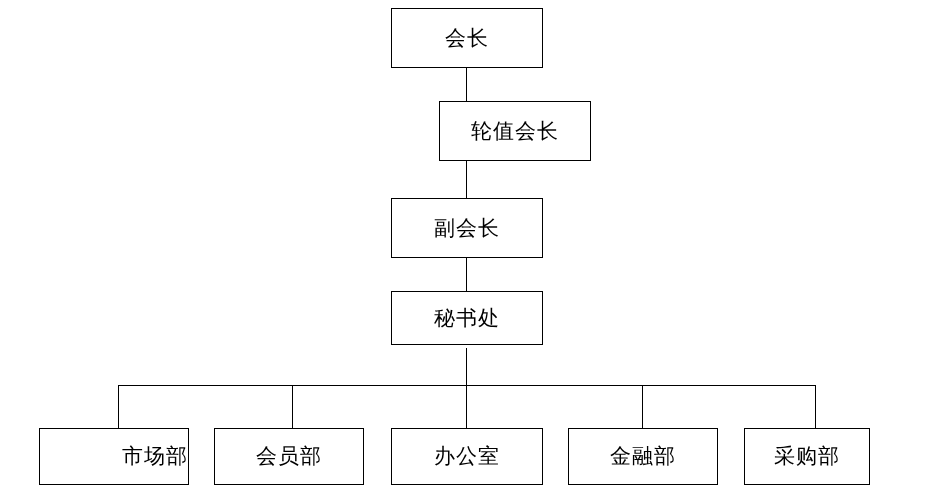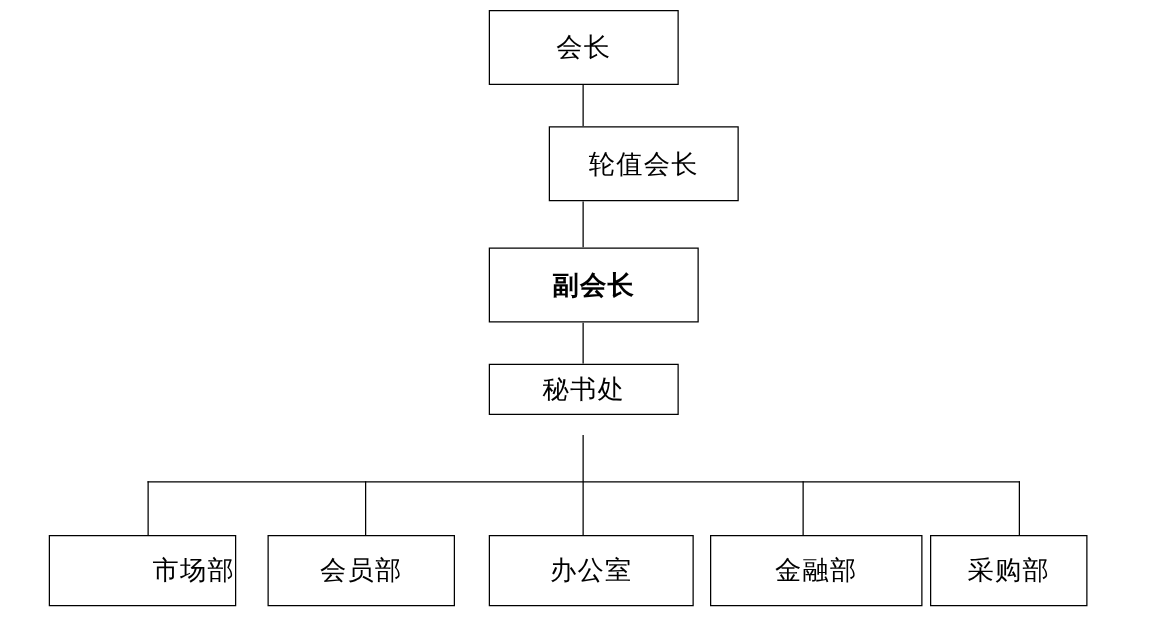--- a/index.html
+++ b/index.html
@@ -47,27 +47,27 @@
   }
   .connector.v {
     width: 1px;
   }
   .connector.h {
     height: 1px;
   }
   
   #node-chairman        { left: 391px; top: 8px;   width: 152px; height: 60px; }
   #node-rotating-chair  { left: 391px; top: 101px; width: 152px; height: 60px; margin-left: 48px; }
-  #node-vice-chairman   { left: 391px; top: 198px; width: 168px; height: 60px; font-weight: bold; }
-  #node-secretariat     { left: 391px; top: 291px; width: 152px; height: 41px; }
+  #node-vice-chairman   { left: 391px; top: 198px; width: 152px; height: 60px; }
+  #node-secretariat     { left: 391px; top: 291px; width: 152px; height: 54px; }
   
   #node-dept-0 { left: 39px;  top: 428px; width: 150px; height: 57px; justify-content: flex-end; }
   #node-dept-1 { left: 214px; top: 428px; width: 150px; height: 57px; }
-  #node-dept-2 { left: 391px; top: 428px; width: 164px; height: 57px; }
-  #node-dept-3 { left: 568px; top: 428px; width: 170px; height: 57px; }
+  #node-dept-2 { left: 391px; top: 428px; width: 152px; height: 57px; }
+  #node-dept-3 { left: 568px; top: 428px; width: 150px; height: 57px; }
   #node-dept-4 { left: 744px; top: 428px; width: 126px; height: 57px; }
   
   #link-chair-to-rotating { left: 466px; top: 68px;  height: 33px; }
   #link-rotating-to-vice  { left: 466px; top: 161px; height: 37px; }
   #link-vice-to-secretary { left: 466px; top: 258px; height: 33px; }
   #link-secretary-to-bus  { left: 466px; top: 348px; height: 80px; }
   
   #bus-bar      { left: 118px; top: 385px; width: 698px; }
   #drop-dept-0  { left: 118px; top: 385px; height: 43px; }
   #drop-dept-1  { left: 292px; top: 385px; height: 43px; }

